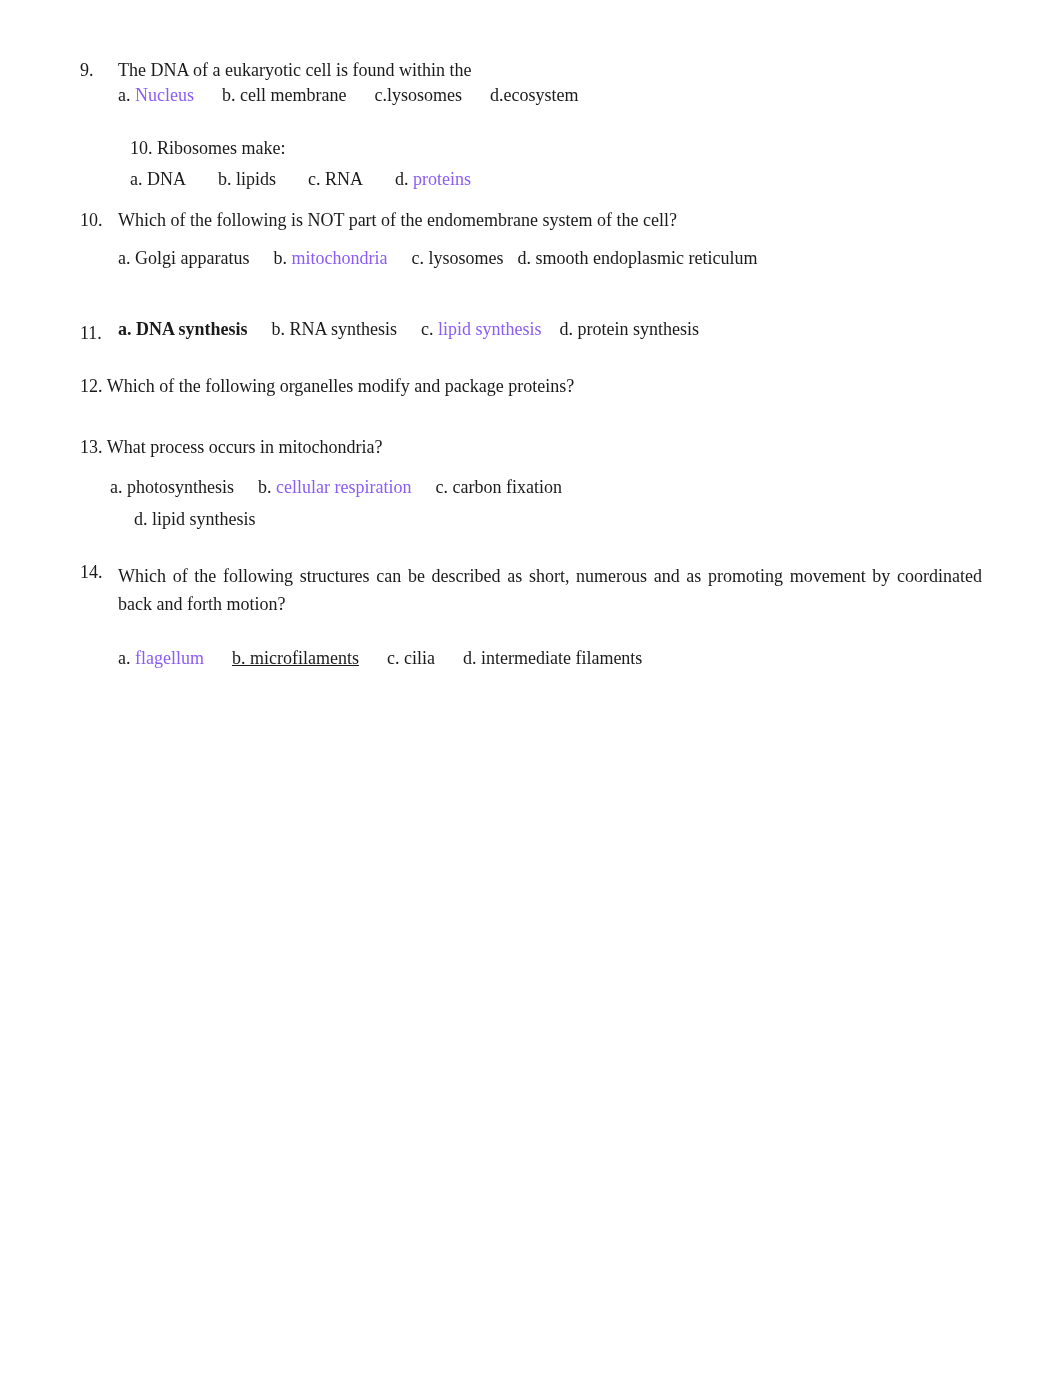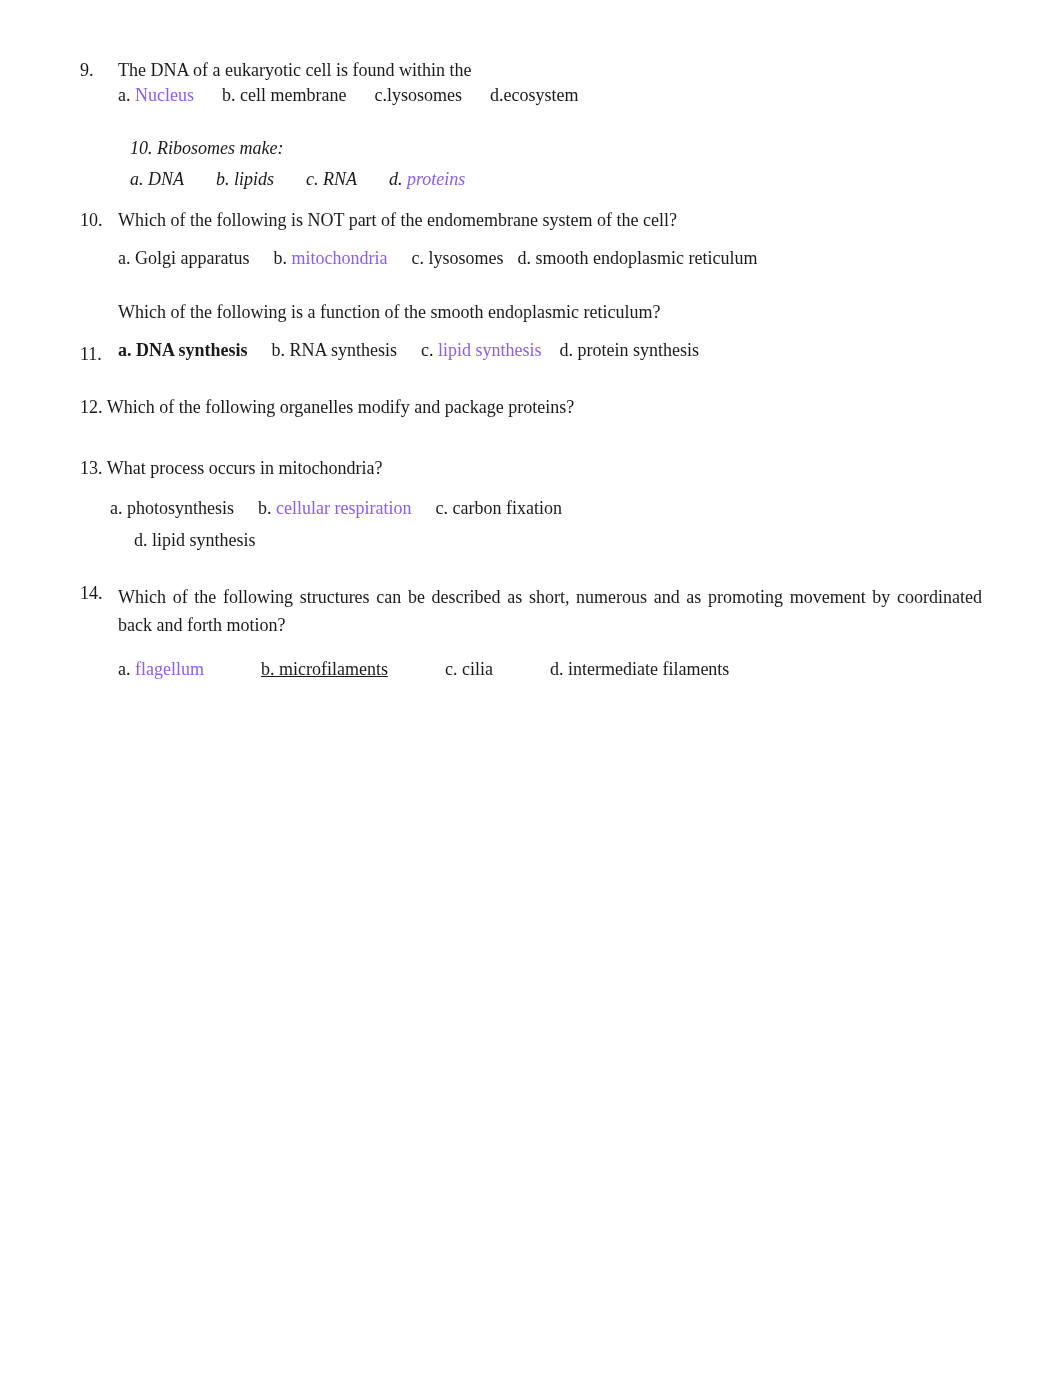--- a/index.html
+++ b/index.html
@@ -37,21 +37,21 @@
       <div style="margin-top:4px; display:flex; flex-wrap:wrap; gap:0; align-items:baseline;">
         <span class="ans-item">a. <span class="answer-highlight">Nucleus</span></span>
         <span class="ans-item">b. cell membrane</span>
         <span class="ans-item">c.lysosomes</span>
         <span class="ans-item">d.ecosystem</span>
       </div>
     </div>
   </div>
 </div>
 
-<div class="question-block" style="padding-left:50px; margin-bottom:20px;font-style:italic;">
+<div class="question-block" style="padding-left:50px; margin-bottom:20px;">
   <div>10. Ribosomes make:</div>
   <div style="margin-top:10px; display:flex; flex-wrap:wrap; align-items:baseline;">
     <span class="ans-item" style="margin-right:32px;">a. DNA</span>
     <span class="ans-item" style="margin-right:32px;">b. lipids</span>
     <span class="ans-item" style="margin-right:32px;">c. RNA</span>
     <span class="ans-item">d. <span class="answer-highlight">proteins</span></span>
   </div>
 </div>
 
 <div class="question-block" style="margin-bottom:28px;">
@@ -66,21 +66,20 @@
         <span class="ans-item">d. smooth endoplasmic reticulum</span>
       </div>
     </div>
   </div>
 </div>
 
 <div class="question-block" style="margin-bottom:28px;">
   <div style="display:flex; align-items:flex-end;">
     <span style="min-width:38px;">11.</span>
     <div>
-      <div>Which of the following is a function of the smooth endoplasmic reticulum?</div>
       <div style="margin-top:12px; display:flex; flex-wrap:wrap; align-items:baseline; line-height:1.7;">
         <span class="ans-item" style="margin-right:24px;font-weight:bold;">a. DNA synthesis</span>
         <span class="ans-item" style="margin-right:24px;">b. RNA synthesis</span>
         <span class="ans-item" style="margin-right:18px;">c. <span class="answer-highlight">lipid synthesis</span></span>
         <span class="ans-item">d. protein synthesis</span>
       </div>
     </div>
   </div>
 </div>
 
@@ -96,21 +95,21 @@
     <span class="ans-item">c. carbon fixation</span>
   </div>
   <div style="margin-top:6px; padding-left:54px;">d. lipid synthesis</div>
 </div>
 
 <div class="question-block" style="margin-bottom:28px;">
   <div style="display:flex; align-items:flex-start;">
     <span style="min-width:38px;">14.</span>
     <div>
       <div style="line-height:1.6; text-align:justify;">Which of the following structures can be described as short, numerous and as promoting movement by coordinated back and forth motion?</div>
-      <div style="margin-top:14px; display:flex; flex-wrap:wrap; align-items:baseline; line-height:1.7;gap:29px;">
+      <div style="margin-top:24px; display:flex; flex-wrap:wrap; align-items:baseline; line-height:1.7;">
         <span class="ans-item" style="margin-right:28px;">a. <span class="answer-highlight">flagellum</span></span>
         <span class="ans-item" style="margin-right:28px;text-decoration:underline;">b. microfilaments</span>
         <span class="ans-item" style="margin-right:28px;">c. cilia</span>
         <span class="ans-item">d. intermediate filaments</span>
       </div>
     </div>
   </div>
 </div>
 
 </body></html>

